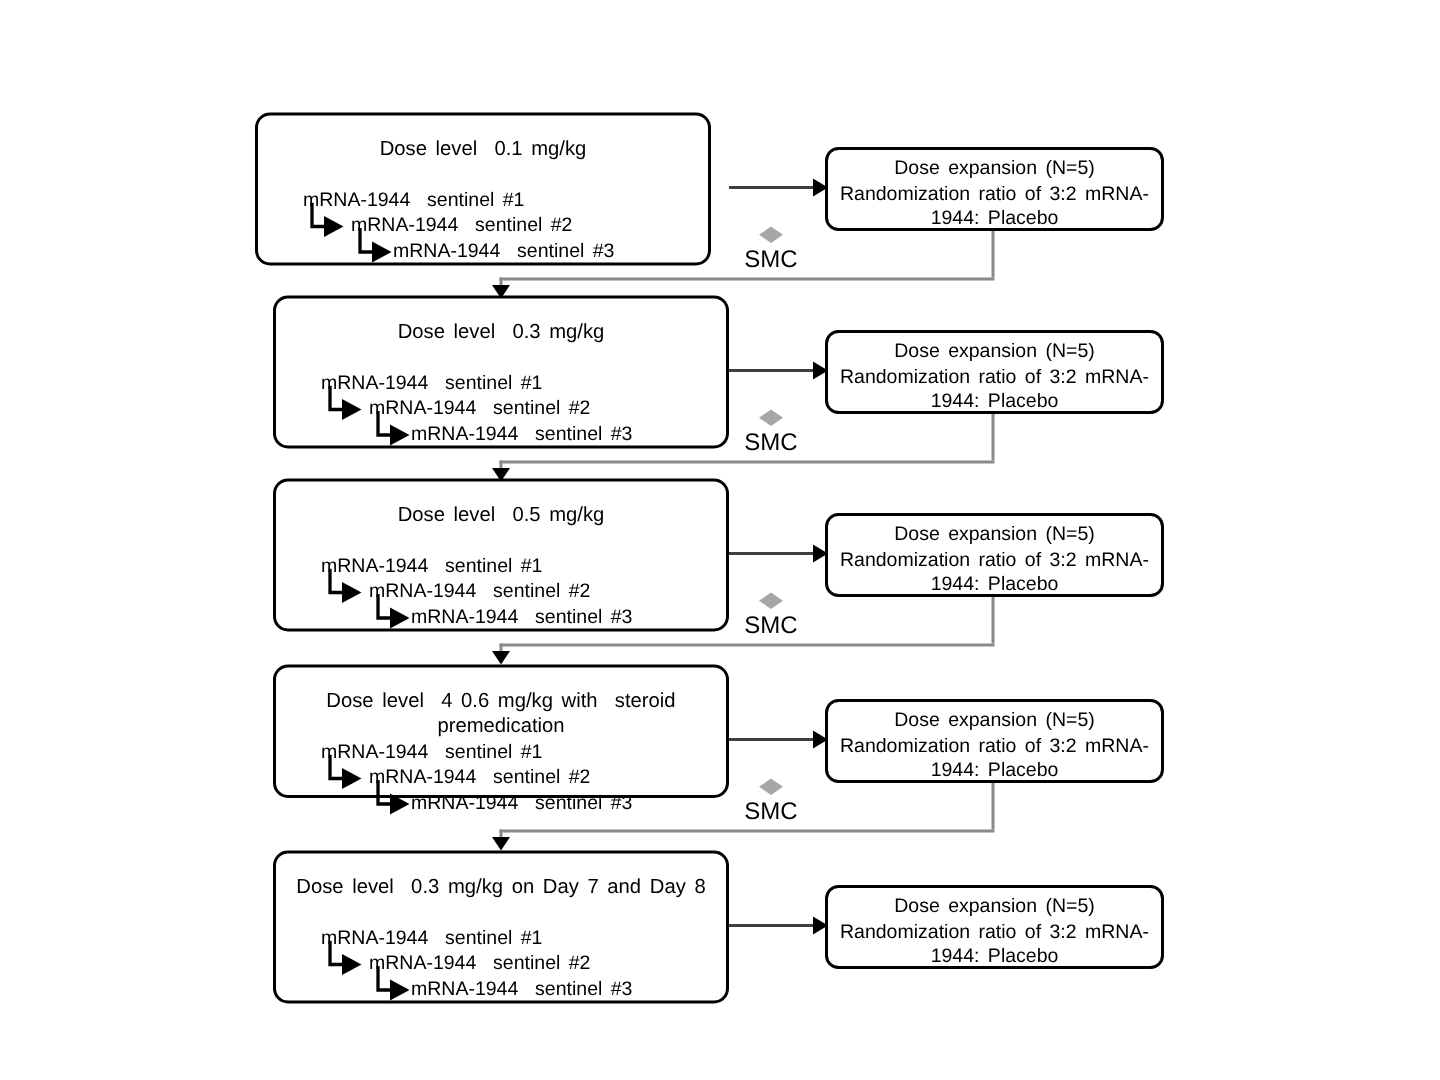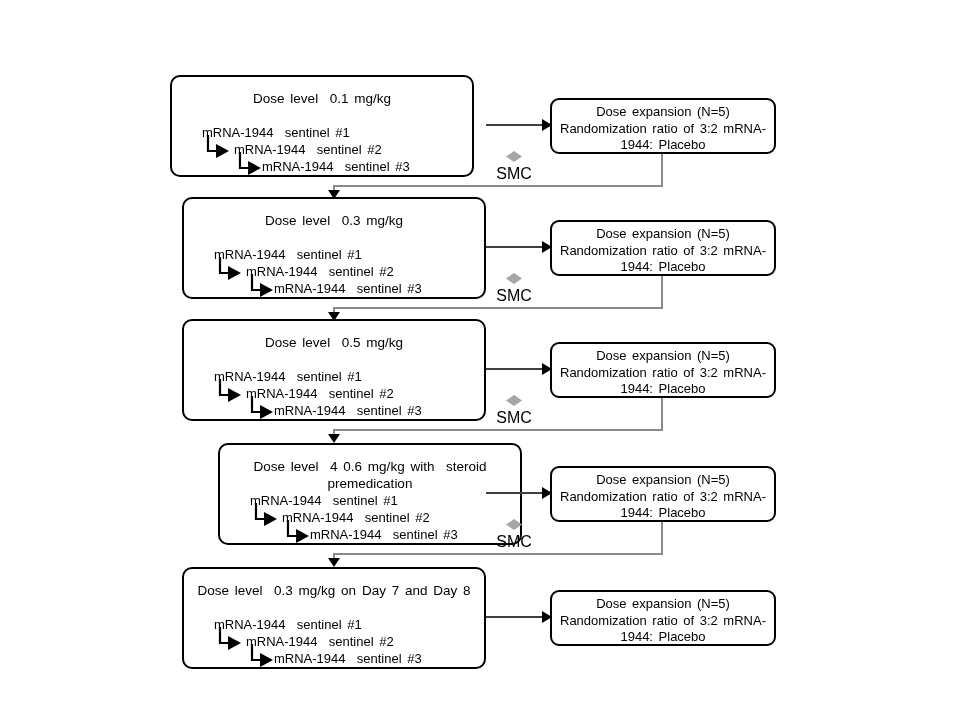--- a/index.html
+++ b/index.html
@@ -100,21 +100,21 @@
 1944: Placebo</div>
     </div>
     <svg style="position:absolute;left:506px;top:395px" width="16" height="11" viewBox="0 0 16 11">
       <polygon points="8,0 16,5.5 8,11 0,5.5" fill="#a6a6a6"></polygon>
     </svg>
     <div class="smc" style="left: 492px; top: 409px; width: 44px;">SMC</div>
     <div class="line" style="left: 661px; top: 398px; width: 2px; height: 31px; background: rgb(138, 138, 138);"></div>
     <div class="line" style="left: 333px; top: 429px; width: 330px; height: 2px; background: rgb(138, 138, 138);"></div>
     <div class="line" style="left: 333px; top: 429px; width: 2px; height: 6px; background: rgb(138, 138, 138);"></div>
     <div class="tri" style="left: 328px; top: 434px; border-left: 6px solid transparent; border-right: 6px solid transparent; border-top: 9px solid rgb(0, 0, 0);"></div>
-    <div class="box" style="left: 182px; top: 443px; width: 304px; height: 102px; border-color: rgb(0, 0, 0); margin-left: 36px;">
+    <div class="box" style="left: 182px; top: 443px; width: 304px; height: 89px; border-color: rgb(0, 0, 0);">
       <div class="title">Dose level  4 0.6 mg/kg with  steroid
 premedication</div>
       <div class="sent" style="left: 30px; top: 48px;">mRNA-1944  sentinel #1</div>
       <div class="sent" style="left: 62px; top: 65px;">mRNA-1944  sentinel #2</div>
       <div class="sent" style="left: 90px; top: 82px;">mRNA-1944  sentinel #3</div>
       <svg class="elbow" style="left:34px;top:58px" width="26" height="24" viewBox="0 0 26 24">
         <path d="M2 0 L2 16 L10 16" fill="none" stroke="#000000" stroke-width="2.2"></path>
         <polygon points="10,9 23,16 10,23" fill="#000000"></polygon>
       </svg>
       <svg class="elbow" style="left:66px;top:75px" width="26" height="24" viewBox="0 0 26 24">

